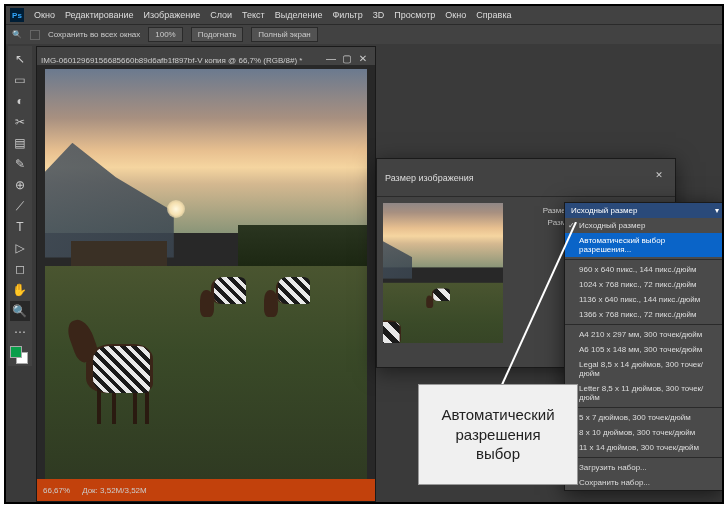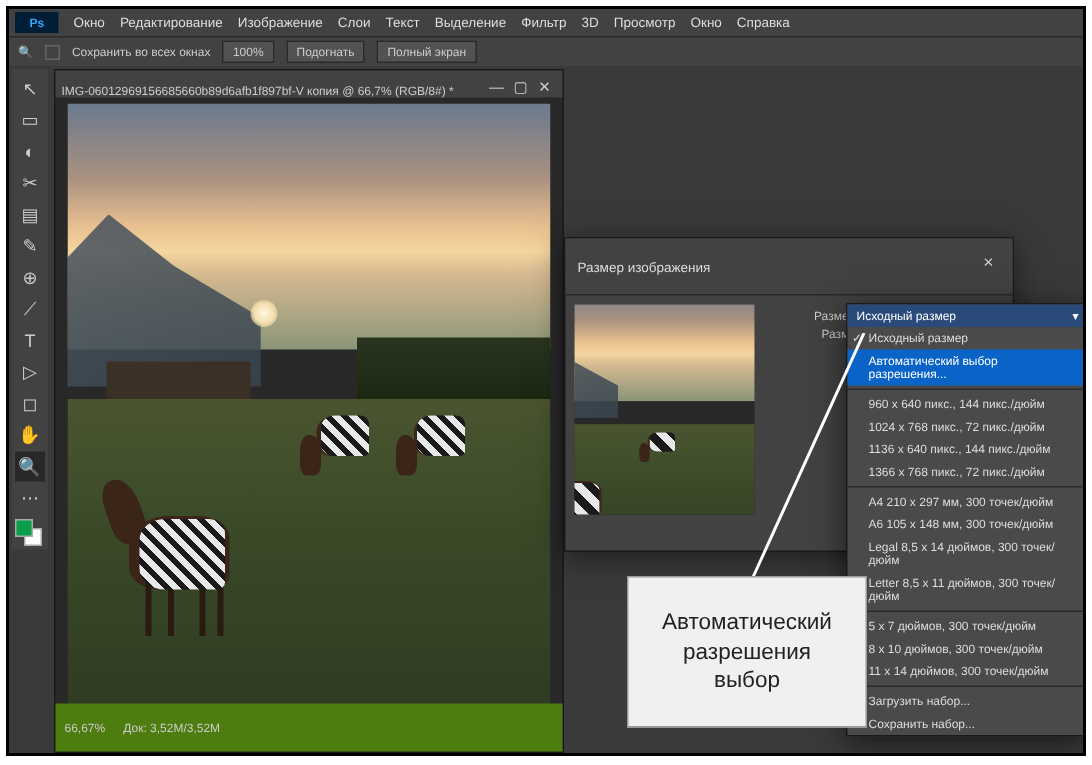--- a/index.html
+++ b/index.html
@@ -1,19 +1,19 @@
 <!DOCTYPE html>
 <html><head>
 <meta charset="utf-8">
 <style>
 * { margin: 0; padding: 0; box-sizing: border-box; font-family: Arial, sans-serif; }
 body { background: #fff; width: 728px; height: 510px; overflow: hidden; position: relative; }
 .outer-frame { border: 2px solid #000; margin: 4px; height: 500px; position: relative; background: #3a3a3a; overflow: hidden; }
 .menubar { background: #424242; display: flex; align-items: center; height: 18px; padding: 0 4px; gap: 10px; font-size: 9px; color: #ddd; }
-.menubar .logo { width: 29px; height: 14px; background: #001e36; color: #31a8ff; display: flex; align-items: center; justify-content: center; font-size: 8px; font-weight: bold; }
+.menubar .logo { width: 14px; height: 14px; background: #001e36; color: #31a8ff; display: flex; align-items: center; justify-content: center; font-size: 8px; font-weight: bold; }
 .optbar { background: #424242; display: flex; align-items: center; height: 20px; padding: 0 6px; gap: 8px; font-size: 8px; color: #ccc; border-top: 1px solid #2a2a2a; }
 .optbar .chk { width: 10px; height: 10px; border: 1px solid #666; }
 .optbar .btn { background: #525252; padding: 2px 6px; border: 1px solid #2a2a2a; }
 .workspace { position: absolute; top: 38px; left: 0; right: 0; bottom: 0; background: #3a3a3a; }
 .toolbar { position: absolute; left: 2px; top: 2px; width: 24px; background: #424242; padding: 2px; }
 .tool { width: 20px; height: 20px; margin: 1px 0; display: flex; align-items: center; justify-content: center; color: #ccc; font-size: 12px; cursor: pointer; }
 .tool.active { background: #282828; }
 .swatch { width: 18px; height: 18px; position: relative; margin-top: 4px; }
 .swatch .fg { position: absolute; top: 0; left: 0; width: 12px; height: 12px; background: #0a9e4a; border: 1px solid #aaa; }
 .swatch .bg { position: absolute; bottom: 0; right: 0; width: 12px; height: 12px; background: #fff; border: 1px solid #aaa; }
@@ -43,21 +43,21 @@
 .h1 .leg:nth-child(6) { top: 65%; left: 72%; height: 30%; }
 .h1 .blanket { top: 32%; left: 22%; width: 55%; height: 38%; }
 .h2 { top: 46%; left: 48%; width: 18%; height: 16%; }
 .h2 .body { top: 30%; left: 20%; width: 60%; height: 40%; }
 .h2 .head { top: 50%; left: 0; width: 25%; height: 40%; }
 .h2 .blanket { top: 30%; left: 25%; width: 55%; height: 40%; }
 .h3 { top: 46%; left: 68%; width: 18%; height: 16%; }
 .h3 .body { top: 30%; left: 20%; width: 60%; height: 40%; }
 .h3 .head { top: 50%; left: 0; width: 25%; height: 40%; }
 .h3 .blanket { top: 30%; left: 25%; width: 55%; height: 40%; }
-.statusbar { position: absolute; bottom: 0; left: 0; right: 0; height: 32px; background: #4d7c0f; display: flex; align-items: center; padding: 0 6px; font-size: 8px; color: #ccc; gap: 12px; }
+.statusbar { position: absolute; bottom: 0; left: 0; right: 0; height: 22px; background: #c2410c; display: flex; align-items: center; padding: 0 6px; font-size: 8px; color: #ccc; gap: 12px; }
 .dialog { position: absolute; left: 370px; top: 114px; width: 300px; height: 210px; background: #424242; border: 1px solid #1a1a1a; box-shadow: 0 4px 20px rgba(0,0,0,0.5); }
 .dialog-title { height: 38px; display: flex; align-items: center; padding: 0 8px; font-size: 9px; color: #ddd; background: #424242; border-bottom: 1px solid #2a2a2a; }
 .dialog-title .spacer { flex: 1; }
 .dialog-title .close { width: 16px; height: 16px; color: #ccc; cursor: pointer; text-align: center; }
 .dialog-body { display: flex; padding: 6px; gap: 8px; }
 .preview { width: 120px; height: 140px; background: #282828; position: relative; overflow: hidden; }
 .preview .photo { transform: scale(1.4) translate(-10px, 10px); }
 .dialog-fields { flex: 1; font-size: 8px; color: #ccc; }
 .drow { display: flex; justify-content: flex-end; align-items: center; gap: 4px; margin: 3px 0; }
 .drow .lbl { text-align: right; }

